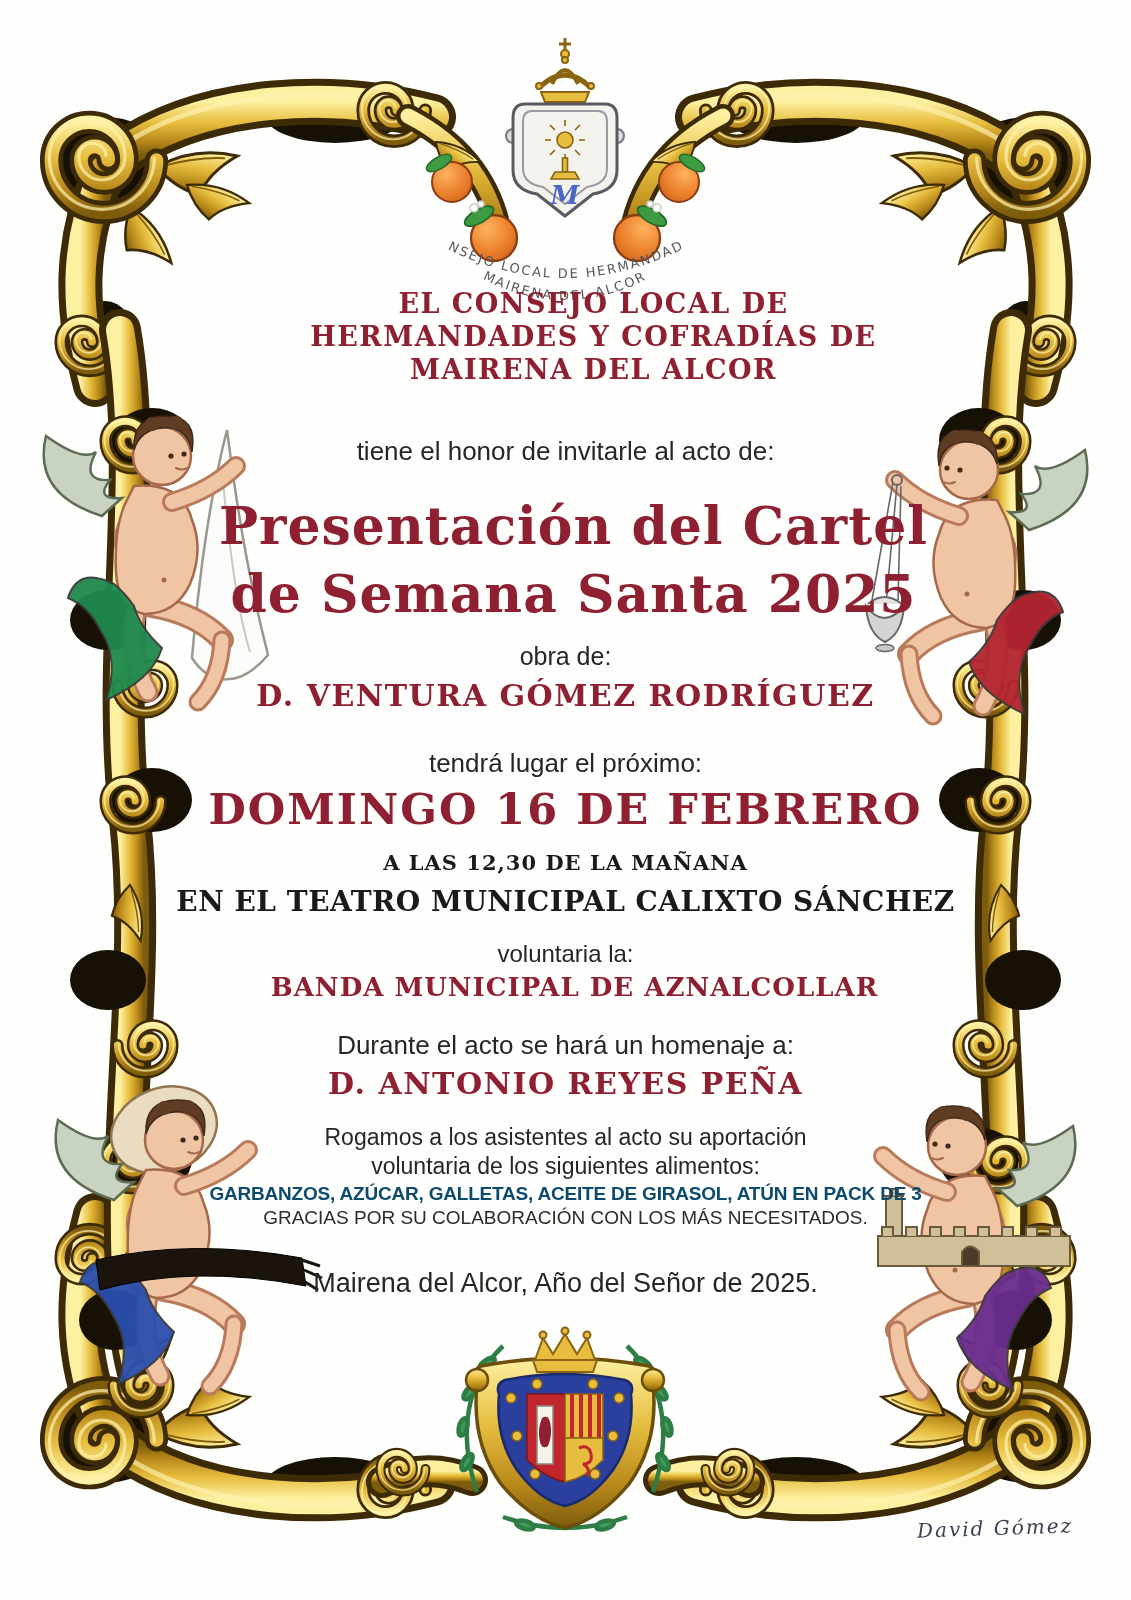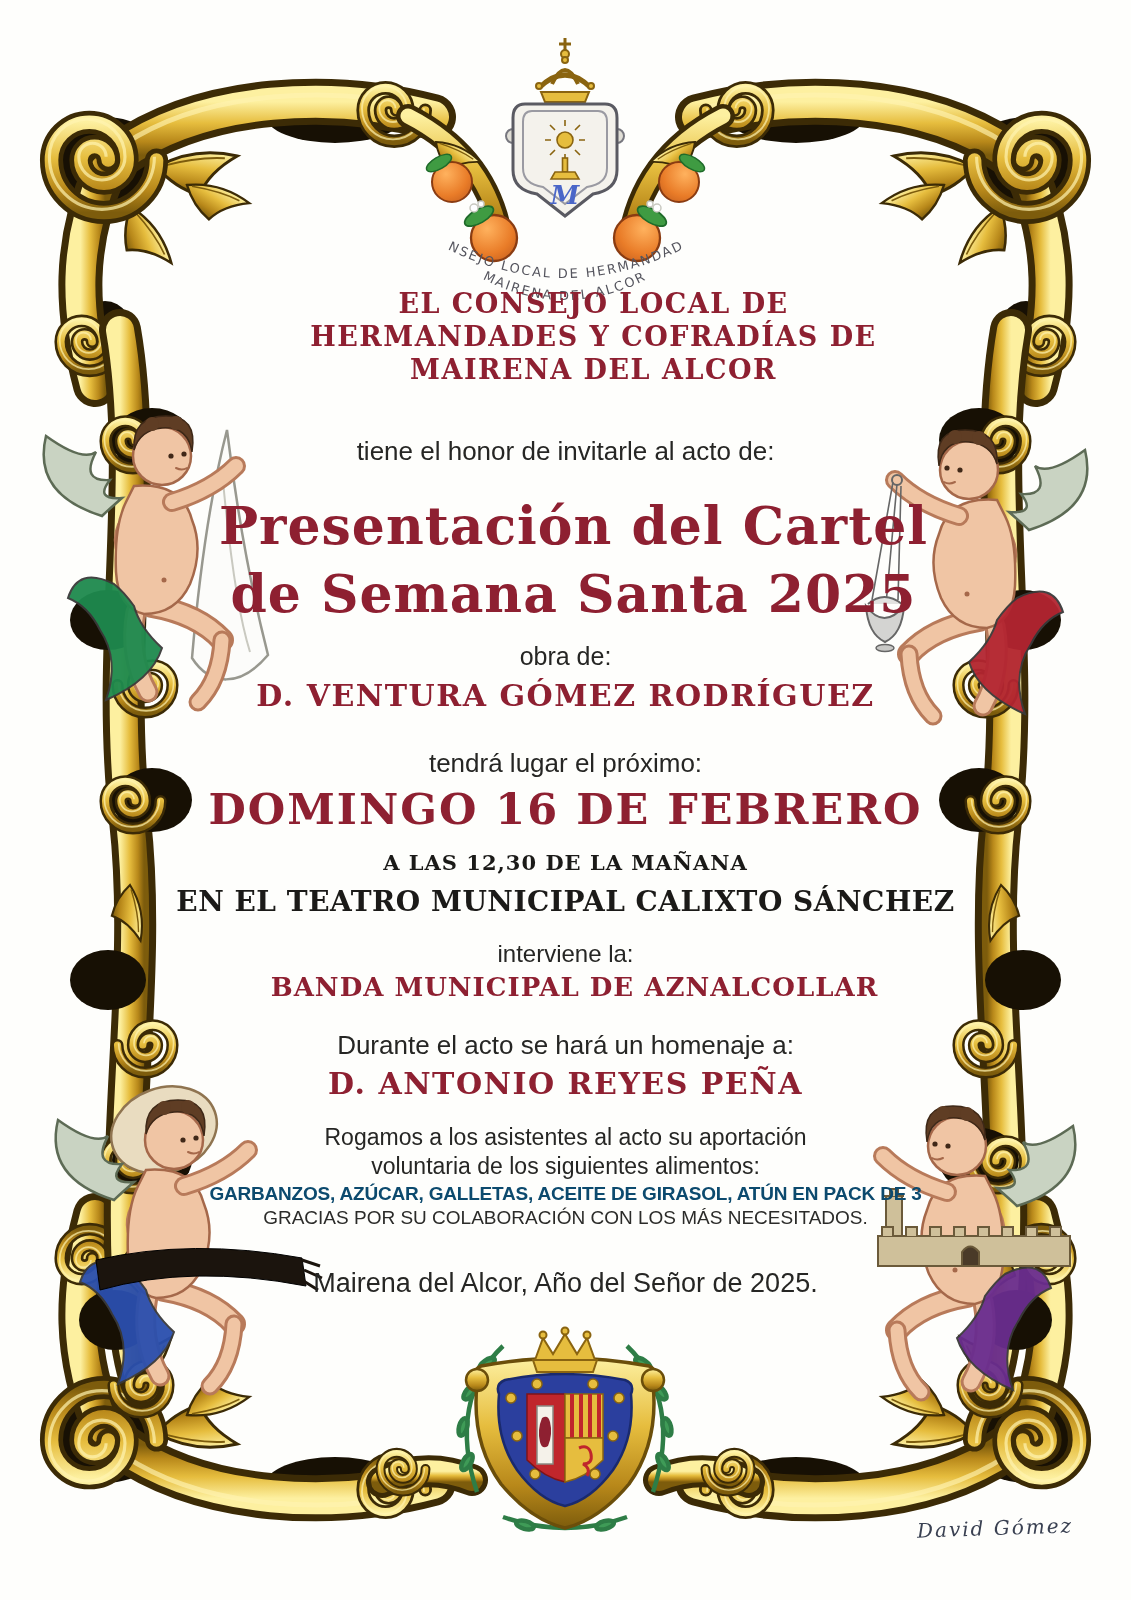--- a/index.html
+++ b/index.html
@@ -311,21 +311,21 @@
   </div>
 
   <div class="txt obra sans">obra de:</div>
   <div class="txt author bl red">D. VENTURA GÓMEZ RODRÍGUEZ</div>
 
   <div class="txt when sans">tendrá lugar el próximo:</div>
   <div class="txt bigdate bl red">DOMINGO 16 DE FEBRERO</div>
   <div class="txt time bl ink">A LAS 12,30 DE LA MAÑANA</div>
   <div class="txt venue bl ink">EN EL TEATRO MUNICIPAL CALIXTO SÁNCHEZ</div>
 
-  <div class="txt interviene sans">interviene la:</div>
+  <div class="txt interviene sans">voluntaria la:</div>
   <div class="txt banda bl red">BANDA MUNICIPAL DE AZNALCOLLAR</div>
 
   <div class="txt durante sans">Durante el acto se hará un homenaje a:</div>
   <div class="txt homage bl red">D. ANTONIO REYES PEÑA</div>
 
   <div class="txt don1 sans">Rogamos a los asistentes al acto su aportación</div>
   <div class="txt don2 sans">voluntaria de los siguientes alimentos:</div>
   <div class="txt don3 sans">GARBANZOS, AZÚCAR, GALLETAS, ACEITE DE GIRASOL, ATÚN EN PACK DE 3</div>
   <div class="txt don4 sans">GRACIAS POR SU COLABORACIÓN CON LOS MÁS NECESITADOS.</div>
 

